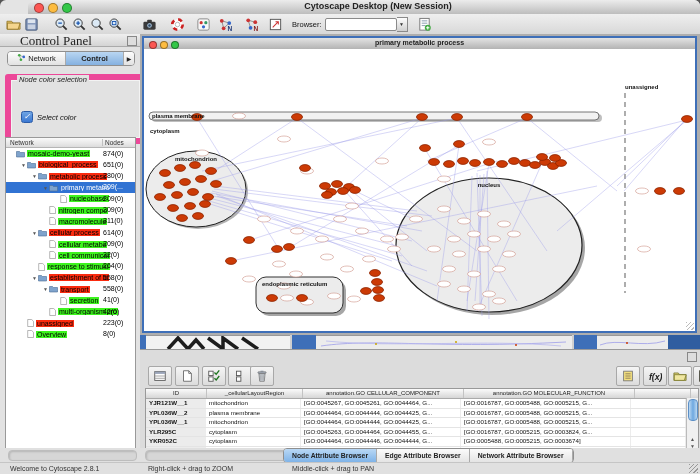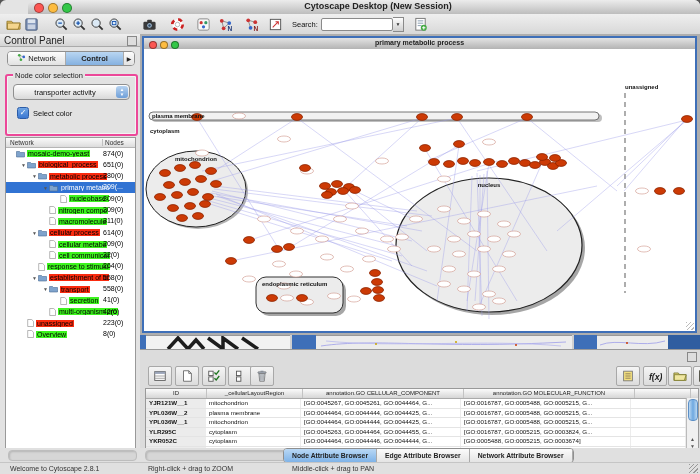--- a/index.html
+++ b/index.html
@@ -12,27 +12,27 @@
   .mac-title{position:absolute;left:0;top:1px;width:100%;text-align:center;font-size:9px;font-weight:bold;color:#222;}
   
   .toolbar{position:absolute;left:0;top:14px;width:700px;height:20px;background:linear-gradient(#efefef,#d8d8d8);border-bottom:1px solid #9a9a9a;display:flex;align-items:center;}
   .tbtn{width:18px;height:17px;display:flex;align-items:center;justify-content:center;}
   .tbtn svg{width:15px;height:15px;}
   .search-label{font-size:7.5px;color:#111;margin-left:8px;margin-right:3px;}
   .search-input{width:66px;height:11px;background:#fff;border:1px solid #8a8a8a;border-radius:2px;font-size:7px;padding:0 2px;}
   .combo-btn{width:10px;height:13px;background:linear-gradient(#fdfdfd,#cfcfcf);border:1px solid #8a8a8a;border-left:none;font-size:5px;color:#333;display:flex;align-items:center;justify-content:center;}
   
   .cpanel{position:absolute;left:0;top:34px;width:140px;height:421px;background:#e2e2e2;border-right:1px solid #9a9a9a;}
-  .panel-head{position:absolute;left:0;top:0;width:100%;height:13px;background:linear-gradient(#efefef,#d4d4d4);border-bottom:1px solid #aaa;font-size:10px;color:#222;padding-left:4px;line-height:13px;box-sizing:border-box;}
+  .panel-head{position:absolute;left:0;top:0;width:100%;height:13px;background:linear-gradient(#efefef,#d4d4d4);border-bottom:1px solid #aaa;font-size:13px;color:#222;padding-left:20px;line-height:13px;box-sizing:border-box;font-family:Liberation Serif, serif;}
   .float-ico{position:absolute;right:3px;top:2px;width:8px;height:8px;border:1px solid #888;background:#ddd;}
   .cp-tabs{position:absolute;left:7px;top:17px;width:126px;height:13px;display:flex;border:1px solid #8f8f8f;border-radius:4px;background:#fff;overflow:hidden;}
   .cp-tab{flex:1;font-size:7.5px;display:flex;align-items:center;justify-content:center;gap:2px;color:#222;border-right:1px solid #aaa;background:linear-gradient(#fdfdfd,#e2e2e2);}
   .cp-tab.sel{background:linear-gradient(#b9d6f2,#85b1e0);font-weight:bold;}
   .cp-tab-arrow{width:10px;font-size:6px;display:flex;align-items:center;justify-content:center;background:linear-gradient(#fdfdfd,#e2e2e2);color:#222;}
-  .groupbox{position:absolute;left:5px;top:40px;width:129px;height:58px;border:2px solid #ec4899;border-radius:3px;box-shadow:inset 0 0 0 1px #f3f3f3;}
+  .groupbox{position:absolute;left:5px;top:40px;width:129px;height:58px;border:6px solid #ec4899;border-radius:3px;box-shadow:inset 0 0 0 1px #f3f3f3;font-style:italic;}
   .group-title{position:absolute;left:6px;top:-5px;background:#e2e2e2;font-size:7.5px;color:#222;padding:0 2px;}
   .dropdown{position:absolute;left:6px;top:8px;width:115px;height:14px;border:1px solid #8f8f8f;border-radius:4px;background:linear-gradient(#ffffff,#d9d9d9);display:flex;align-items:center;}
   .dropdown .val{flex:1;text-align:center;font-size:7.5px;color:#111;}
   .dd-arrows{width:12px;height:12px;margin-right:1px;border-radius:3px;background:linear-gradient(#b6d2f0,#6f9fd8);color:#fff;font-size:4.5px;line-height:5px;display:flex;flex-direction:column;align-items:center;justify-content:center;}
   .checkrow{position:absolute;left:10px;top:31px;display:flex;align-items:center;gap:4px;}
   .checkbox{width:10px;height:10px;border-radius:2.5px;background:linear-gradient(#6fa5e4,#3b78d2);border:1px solid #2b5ca8;color:#fff;font-size:8px;line-height:9px;text-align:center;}
   .checklabel{font-size:7.5px;color:#111;}
   .treebox{position:absolute;left:5px;top:103px;width:129px;height:316px;background:#fff;border:1px solid #999;overflow:hidden;}
   .tree-head{height:9px;background:linear-gradient(#fafafa,#dcdcdc);border-bottom:1px solid #b5b5b5;font-size:6.5px;color:#333;position:relative;}
   .tree-head .c1{position:absolute;left:4px;top:1px;}
@@ -184,21 +184,21 @@
             <text x="10" y="15" font-size="7" font-weight="bold" fill="#8a2222">N</text>
           </svg>
         </span>
         <span class="tbtn" style="margin-left: 6px;">
           <svg viewBox="0 0 16 16">
             <rect x="2.5" y="2.5" width="11" height="11" fill="#fff" stroke="#555"></rect>
             <path d="M5 11 L11 5 M8 5 h3 v3" stroke="#cc3333" stroke-width="1.1" fill="none"></path>
           </svg>
         </span>
       </span>
-    <span class="search-label">Search:</span>
+    <span class="search-label">Browser:</span>
     <input class="search-input" value="" style="">
     <span class="combo-btn">▼</span>
     <span id="tb-after" class="tbtn" style="margin-left:8px;">
         <svg viewBox="0 0 16 16">
           <rect x="3" y="1.5" width="10" height="12.5" fill="#fff" stroke="#777"></rect>
           <rect x="5" y="3.5" width="6" height="1.2" fill="#99aabb"></rect>
           <rect x="5" y="6" width="6" height="1.2" fill="#99aabb"></rect>
           <rect x="5" y="8.5" width="4" height="1.2" fill="#99aabb"></rect>
           <circle cx="11.5" cy="11.5" r="3.2" fill="#44aa44"></circle>
           <path d="M11.5 9.8v3.4M9.8 11.5h3.4" stroke="#fff" stroke-width="1.1"></path>
@@ -220,27 +220,20 @@
             </svg></span>
           <span>Network</span>
         </div>
       <div class="cp-tab sel">
           <span>Control</span>
         </div>
       <div class="cp-tab-arrow">▶</div>
     </div>
     <div class="groupbox">
       <div class="group-title">Node color selection</div>
-      <div class="dropdown">
-        <span class="val">transporter activity</span>
-        <span class="dd-arrows">
-            <span>▲</span>
-            <span>▼</span>
-          </span>
-      </div>
       <div class="checkrow">
         <div class="checkbox">✓</div>
         <span class="checklabel">Select color</span>
       </div>
     </div>
     <div class="treebox">
       <div class="tree-head">
         <span class="c1">Network</span>
         <span class="c2">Nodes</span>
       </div>

